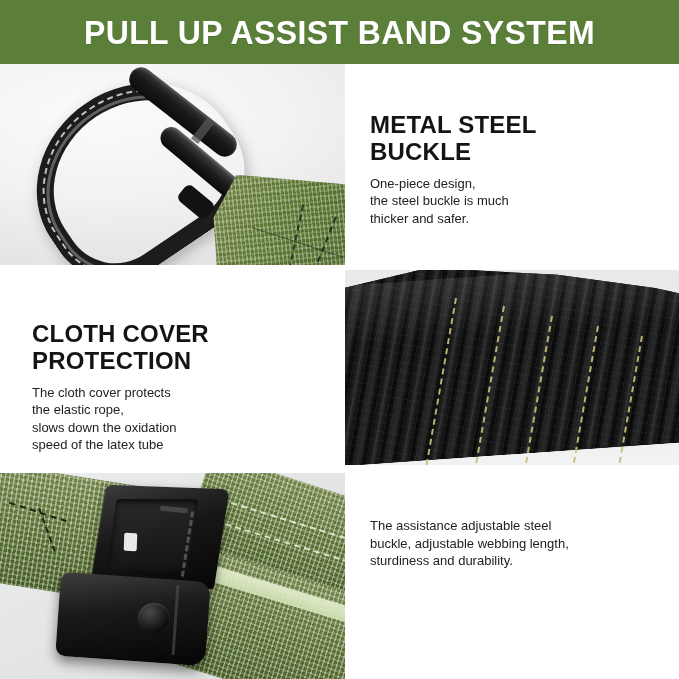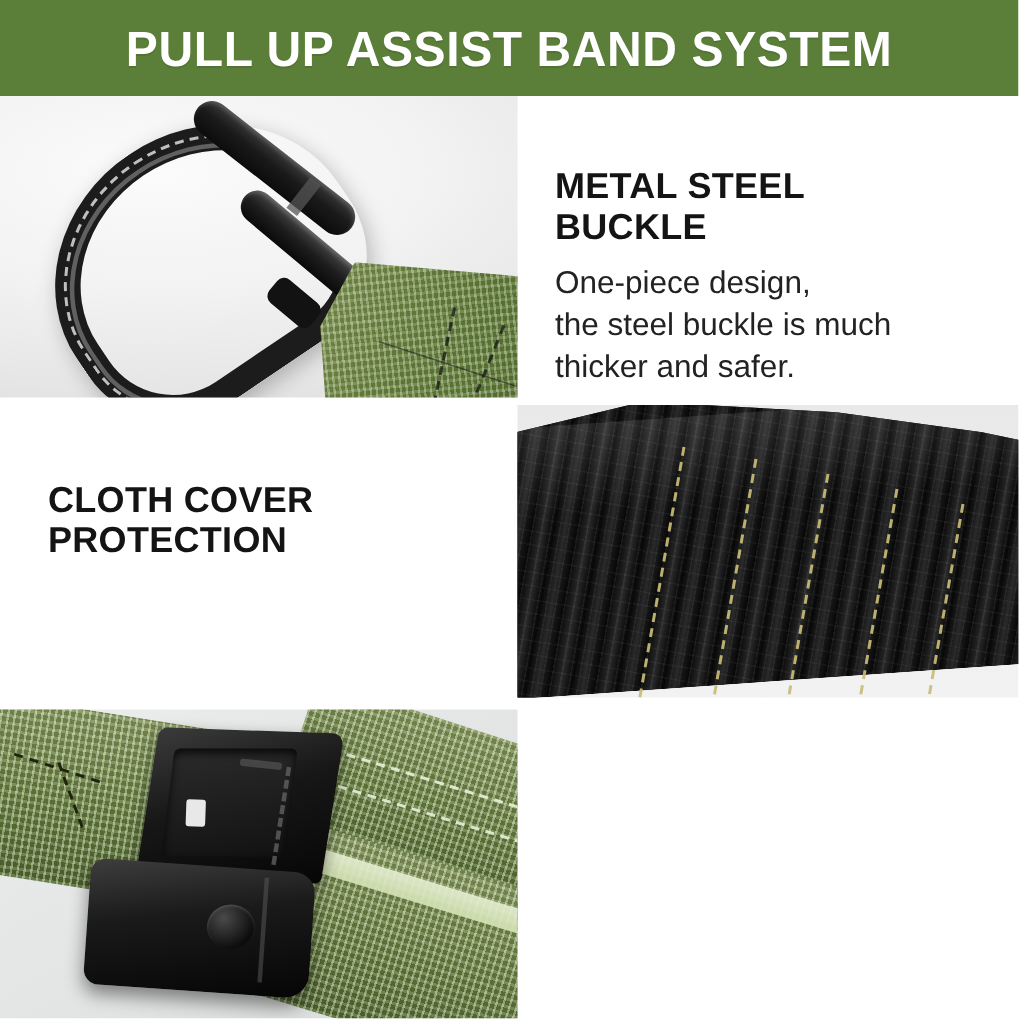--- a/index.html
+++ b/index.html
@@ -342,21 +342,21 @@
     line-height: 1.12;
     letter-spacing: 0.2px;
     text-transform: uppercase;
     white-space: pre-line;
   }
   .tb-body {
     margin-top: 9px;
     font-family: "Liberation Sans", sans-serif;
     font-weight: normal;
     color: #222222;
-    font-size: 21px;
+    font-size: 13px;
     line-height: 1.35;
     white-space: pre-line;
   }
 
   #text-metal     { left: 370px; top: 92px;  width: 300px; margin-top: 20px; }
   #text-cloth     { left: 32px;  top: 321px;  width: 300px; }
   #text-assist    { left: 370px; top: 508px;  width: 300px; }
 </style>
 </head>
 <body>
@@ -385,20 +385,24 @@
     <div class="tb-title">METAL STEEL
 BUCKLE</div>
     <div class="tb-body">One-piece design,
 the steel buckle is much
 thicker and safer.</div>
   </div>
 
   <div class="text-block" id="text-cloth">
     <div class="tb-title">CLOTH COVER
 PROTECTION</div>
+    <div class="tb-body">The cloth cover protects
+the elastic rope,
+slows down the oxidation
+speed of the latex tube</div>
   </div>
 
   <div class="photo" id="photo-cord">
     <div class="cord-body">
       <div class="cord-texture"></div>
       <div class="cord-hilite"></div>
     </div>
     <div class="cord-stitch a"></div>
     <div class="cord-stitch b"></div>
     <div class="cord-stitch c"></div>
@@ -419,15 +423,18 @@
     <div class="buckle-inner"></div>
     <div class="buckle-slot"></div>
     <div class="buckle-tab"></div>
     <div class="buckle-teeth"></div>
     <div class="buckle-base"></div>
     <div class="buckle-knob"></div>
     <div class="buckle-edge"></div>
   </div>
 
   <div class="text-block" id="text-assist">
+    <div class="tb-body">The assistance adjustable steel
+buckle, adjustable webbing length,
+sturdiness and durability.</div>
   </div>
 
 </div>
 
 </body></html>

